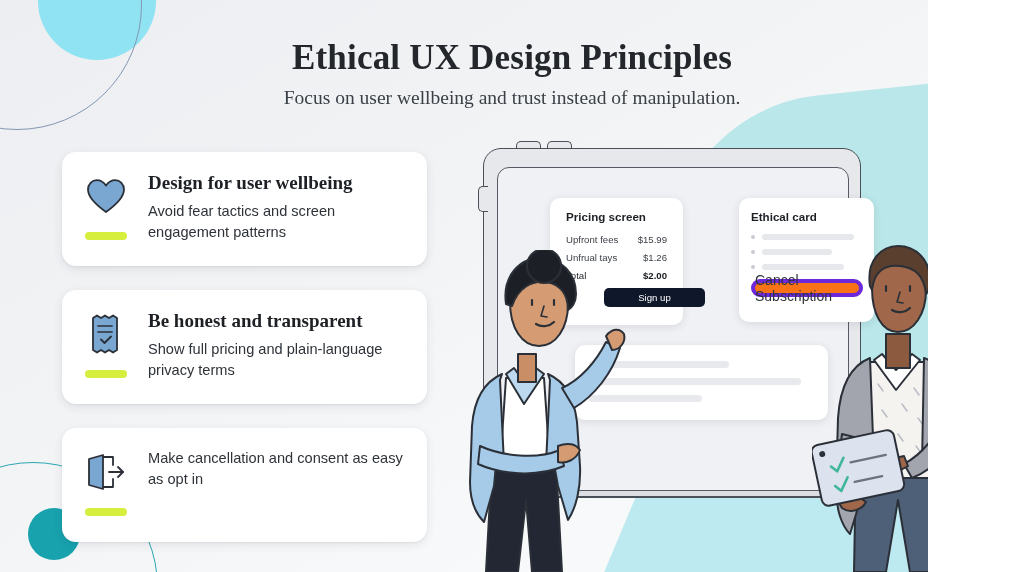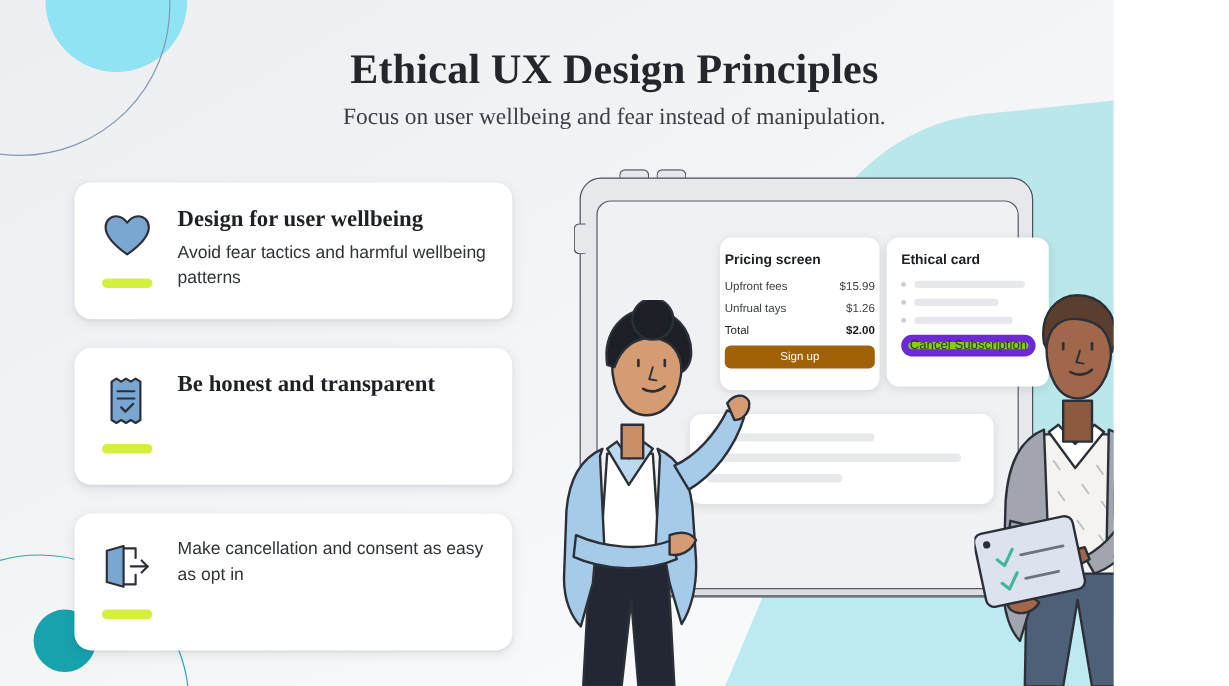--- a/index.html
+++ b/index.html
@@ -148,54 +148,54 @@
     border-radius: 0 0 6px 6px;
   }
 
   
   .mock {
     position: absolute;
     background: #ffffff;
     border-radius: 10px;
     box-shadow: 0 2px 8px rgba(40,48,60,.12);
   }
-  .mock-pricing { left: 600px; top: 198px; width: 133px; height: 127px; padding: 12px 4px 10px; }
+  .mock-pricing { left: 550px; top: 198px; width: 133px; height: 127px; padding: 12px 16px 10px; }
   .mock-privacy { left: 739px; top: 198px; width: 135px; height: 124px; padding: 12px 12px 10px; }
   .mock-lines   { left: 575px; top: 345px; width: 253px; height: 75px; padding: 16px 14px; }
 
   .mock-title { font-size: 11.6px; font-weight: bold; color: #1d2024; margin-bottom: 11px; }
 
   .price-row {
     display: flex; justify-content: space-between; align-items: flex-start;
     font-size: 9.6px; color: #3a3f45; margin-bottom: 7px;
   }
   .price-row.total .price-label { color: #24282d; }
   .price-row.total .price-value { font-weight: bold; color: #16191d; }
 
   .btn-signup {
     margin-top: 7px;
     width: 100%; height: 19px;
-    background: #a16207;
+    background: #0f172a;
     border: none; border-radius: 5px;
     color: #ffffff; font-size: 9.6px;
     font-family: "Liberation Sans", sans-serif;
-    display: flex; align-items: center; justify-content: center;
+    display: flex; align-items: center; justify-content: center; margin-left: 38px;
   }
 
   .bullet-row { display: flex; align-items: center; gap: 7px; margin-bottom: 9px; }
   .bullet-dot { width: 4px; height: 4px; border-radius: 50%; background: #c9ccd2; flex: none; }
   .bullet-bar { height: 6px; border-radius: 3px; background: #e6e8ec; }
 
   .btn-cancel {
     margin-top: 6px;
     width: 112px; height: 18px;
-    background: #84cc16;
-    border: 6px solid #6d28d9;
+    background: #f97316;
+    border: 4px solid #6d28d9;
     border-radius: 9px;
-    font-size: 11px; color: #2f343a;
+    font-size: 14px; color: #2f343a;
     font-family: "Liberation Sans", sans-serif;
     display: flex; align-items: center; justify-content: center;
   }
 
   .line-bar { height: 7px; border-radius: 4px; background: #e7e9ed; margin-bottom: 10px; }
 
   
   .person { position: absolute; }
   .person-woman { left: 440px; top: 250px; width: 200px; height: 322px; }
   .person-man   { left: 812px; top: 238px; width: 195px; height: 334px; }
@@ -209,56 +209,57 @@
   <div class="deco blob-cyan-bottom"></div>
   <div class="deco circle-cyan-tl"></div>
   <div class="deco arc-tl"></div>
   <div class="deco arc-bl"></div>
   <div class="deco circle-teal-bl"></div>
   <div class="deco ring-tr"></div>
   <div class="deco circle-teal-tr"></div>
 
   <div class="header">
     <div class="title">Ethical UX Design Principles</div>
-    <div class="subtitle">Focus on user wellbeing and fear instead of manipulation.</div>
+    <div class="subtitle">Focus on user wellbeing and trust instead of manipulation.</div>
   </div>
 
   <div class="cards">
 
     <div class="card">
       <div class="card-icon-col">
         <div class="icon-box">
           <svg width="40" height="36" viewBox="0 0 40 36">
             <path d="M20 34 C6 24 2 17 2 11.5 C2 6 6 2.2 10.8 2.2 C14.3 2.2 17.6 4.2 20 7.6
                      C22.4 4.2 25.7 2.2 29.2 2.2 C34 2.2 38 6 38 11.5 C38 17 34 24 20 34 Z" fill="#7aa6d2" stroke="#2b3038" stroke-width="1.8" stroke-linejoin="round"></path>
           </svg>
         </div>
         <div class="accent-bar"></div>
       </div>
       <div class="card-text">
         <div class="card-title">Design for user wellbeing</div>
-        <div class="card-desc">Avoid fear tactics and harmful wellbeing patterns</div>
+        <div class="card-desc">Avoid fear tactics and screen engagement patterns</div>
       </div>
     </div>
 
     <div class="card">
       <div class="card-icon-col">
         <div class="icon-box">
           <svg width="34" height="42" viewBox="0 0 34 42">
             <path d="M4 5 L8 2.5 L12 5 L16 2.5 L20 5 L24 2.5 L28 5 L28 37 L24 39.5 L20 37
                      L16 39.5 L12 37 L8 39.5 L4 37 Z" fill="#7aa6d2" stroke="#2b3038" stroke-width="1.8" stroke-linejoin="round"></path>
             <line x1="9" y1="13" x2="23" y2="13" stroke="#2b3038" stroke-width="1.7" stroke-linecap="round"></line>
             <line x1="9" y1="19" x2="23" y2="19" stroke="#2b3038" stroke-width="1.7" stroke-linecap="round"></line>
             <path d="M12 26.5 L15.5 30 L22 23.5" fill="none" stroke="#2b3038" stroke-width="1.9" stroke-linecap="round" stroke-linejoin="round"></path>
           </svg>
         </div>
         <div class="accent-bar"></div>
       </div>
       <div class="card-text">
         <div class="card-title">Be honest and transparent</div>
+        <div class="card-desc">Show full pricing and plain-language privacy terms</div>
       </div>
     </div>
 
     <div class="card">
       <div class="card-icon-col">
         <div class="icon-box">
           <svg width="42" height="42" viewBox="0 0 42 42">
             <path d="M4 8 L18 4 L18 38 L4 34 Z" fill="#7aa6d2" stroke="#2b3038" stroke-width="1.8" stroke-linejoin="round"></path>
             <path d="M18 6 L28 6 L28 14" fill="none" stroke="#2b3038" stroke-width="1.8" stroke-linecap="round" stroke-linejoin="round"></path>
             <path d="M18 36 L28 36 L28 28" fill="none" stroke="#2b3038" stroke-width="1.8" stroke-linecap="round" stroke-linejoin="round"></path>

